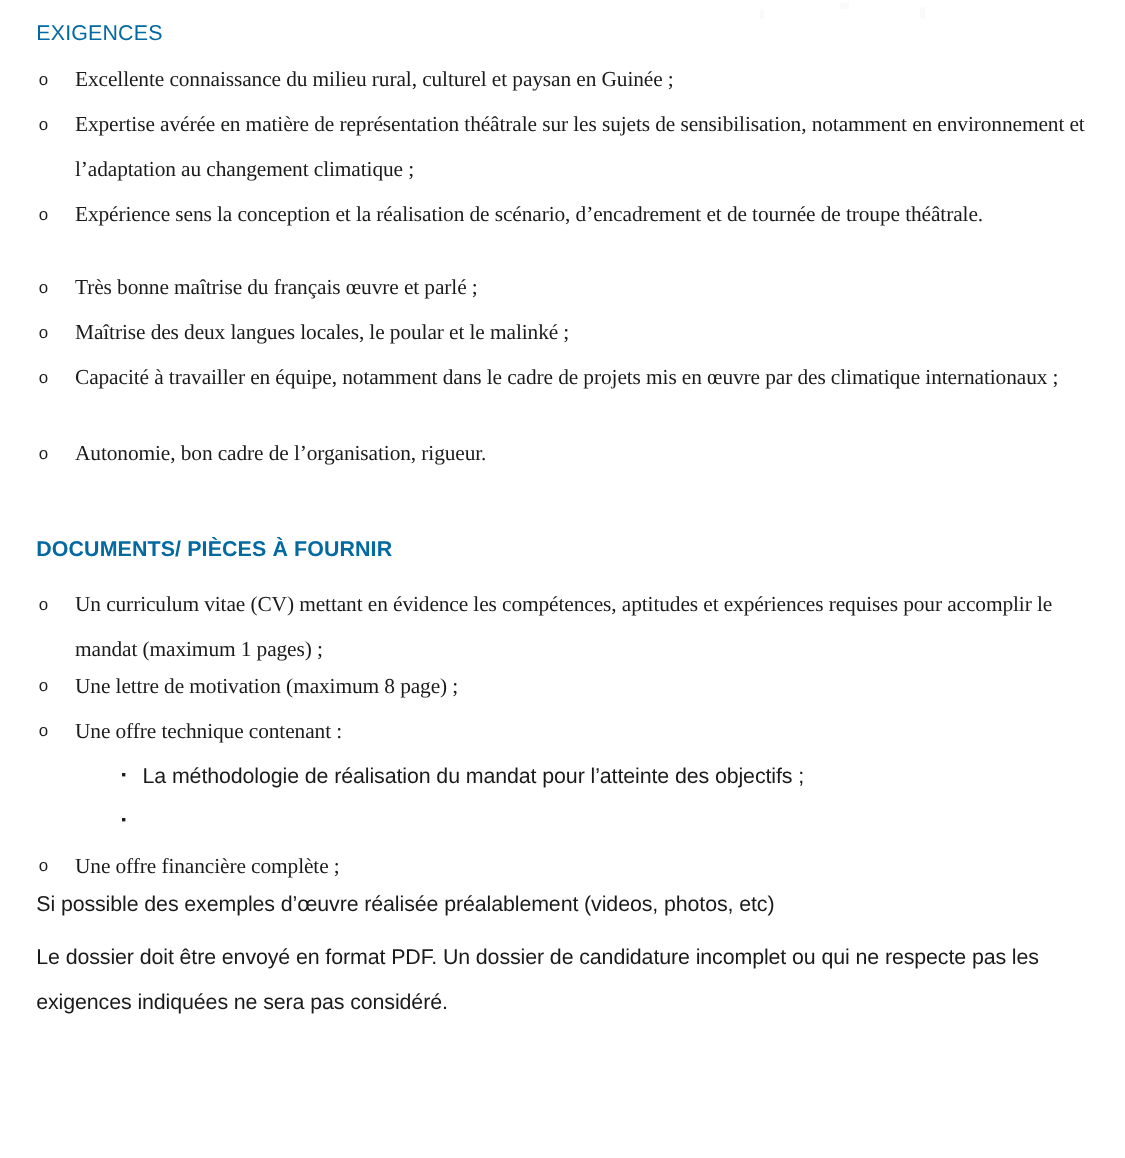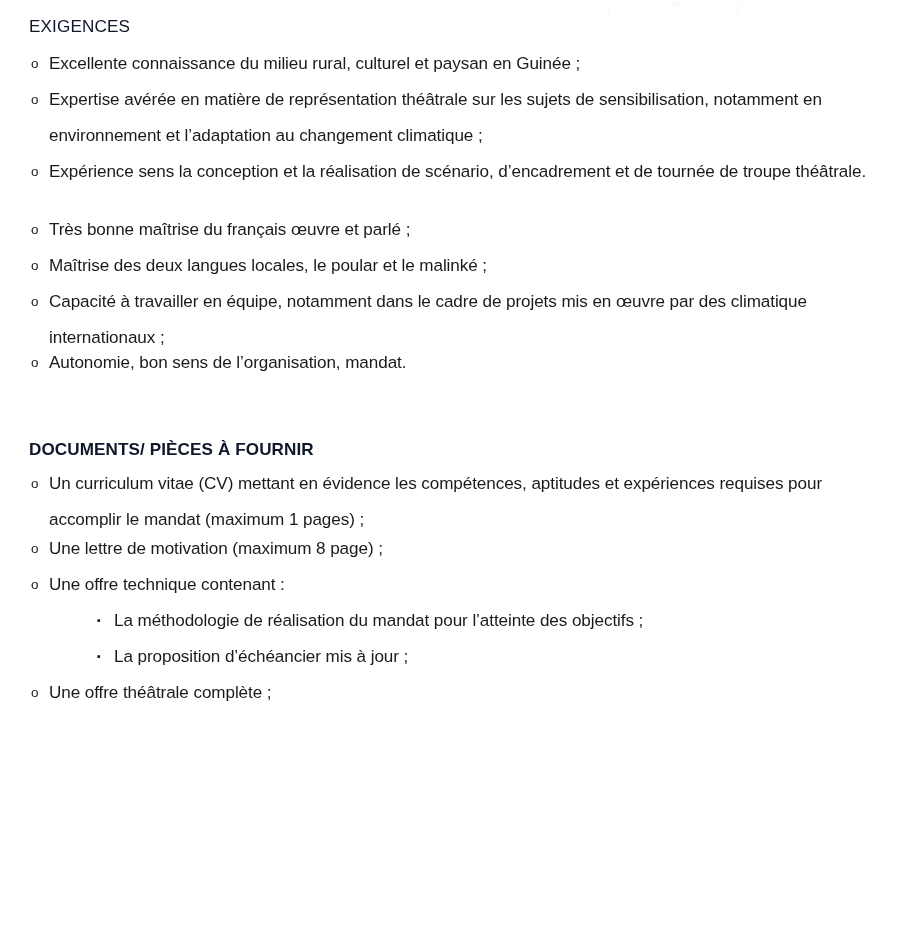--- a/index.html
+++ b/index.html
@@ -26,21 +26,21 @@
     box-sizing: border-box;
   }
 
   
   .blk {
     position: absolute;
     left: 29px;
     width: 852px;
     font-size: 17.1px;
     line-height: 35.8px;
-    color: #0f172a;
+    color: #0369a1;
     letter-spacing: -0.08px;
   }
 
   .heading {
     font-weight: 700;
     font-size: 17.1px;
     line-height: 25px;
     letter-spacing: 0.1px;
   }
   .heading.plain {
@@ -62,22 +62,23 @@
     left: 2px;
     top: 0;
     width: 16px;
     text-align: left;
     font-size: 13.5px;
     line-height: 35.8px;
     color: #1c1c1c;
   }
   .li1 .body {
     display: block;
-    margin-left: 20px;
+    margin-left: 31px;
     text-indent: 0;
+    font-family: Liberation Serif, serif;
   }
 
   
   .li2 {
     position: absolute;
     left: 29px;
     width: 852px;
     font-size: 17.1px;
     line-height: 35.8px;
     letter-spacing: -0.08px;
@@ -148,24 +149,24 @@
     <span class="body">Maîtrise des deux langues locales, le poular et le malinké ;</span>
   </div>
 
   <div class="li1" style="top:284px;">
     <span class="marker">o</span>
     <span class="body">Capacité à travailler en équipe, notamment dans le cadre de projets mis en œuvre par des climatique internationaux ;</span>
   </div>
 
   <div class="li1" style="top:345px;">
     <span class="marker">o</span>
-    <span class="body">Autonomie, bon sens de l’organisation, mandat.</span>
-  </div>
-
-  <div class="blk heading" style="top:437px;">DOCUMENTS/ PIÈCES À FOURNIR</div>
+    <span class="body">Autonomie, bon cadre de l’organisation, rigueur.</span>
+  </div>
+
+  <div class="blk heading" style="top:427px;">DOCUMENTS/ PIÈCES À FOURNIR</div>
 
   <div class="li1" style="top:466px;">
     <span class="marker">o</span>
     <span class="body">Un curriculum vitae (CV) mettant en évidence les compétences, aptitudes et expériences requises pour accomplir le mandat (maximum 1 pages) ;</span>
   </div>
 
   <div class="li1" style="top:531px;">
     <span class="marker">o</span>
     <span class="body">Une lettre de motivation (maximum 8 page) ;</span>
   </div>
@@ -175,25 +176,26 @@
     <span class="body">Une offre technique contenant :</span>
   </div>
 
   <div class="li2" style="top:603px;">
     <span class="marker">▪</span>
     <span class="body">La méthodologie de réalisation du mandat pour l’atteinte des objectifs ;</span>
   </div>
 
   <div class="li2" style="top:639px;">
     <span class="marker">▪</span>
-    <span class="body">La proposition d’échéancier mis à jour ;</span>
   </div>
 
   <div class="li1" style="top:675px;">
     <span class="marker">o</span>
-    <span class="body">Une offre théâtrale complète ;</span>
-  </div>
-
-
+    <span class="body">Une offre financière complète ;</span>
+  </div>
+
+  <div class="para" style="top:706px;">Si possible des exemples d’œuvre réalisée préalablement (videos, photos, etc)</div>
+
+  <div class="para" style="top:748px;">Le dossier doit être envoyé en format PDF. Un dossier de candidature incomplet ou qui ne respecte pas les exigences indiquées ne sera pas considéré.</div>
 
   <div class="blk heading" style="top:927px;">MODALITÉS DE SOUMISSION</div>
 
 </div>
 
 </body></html>

